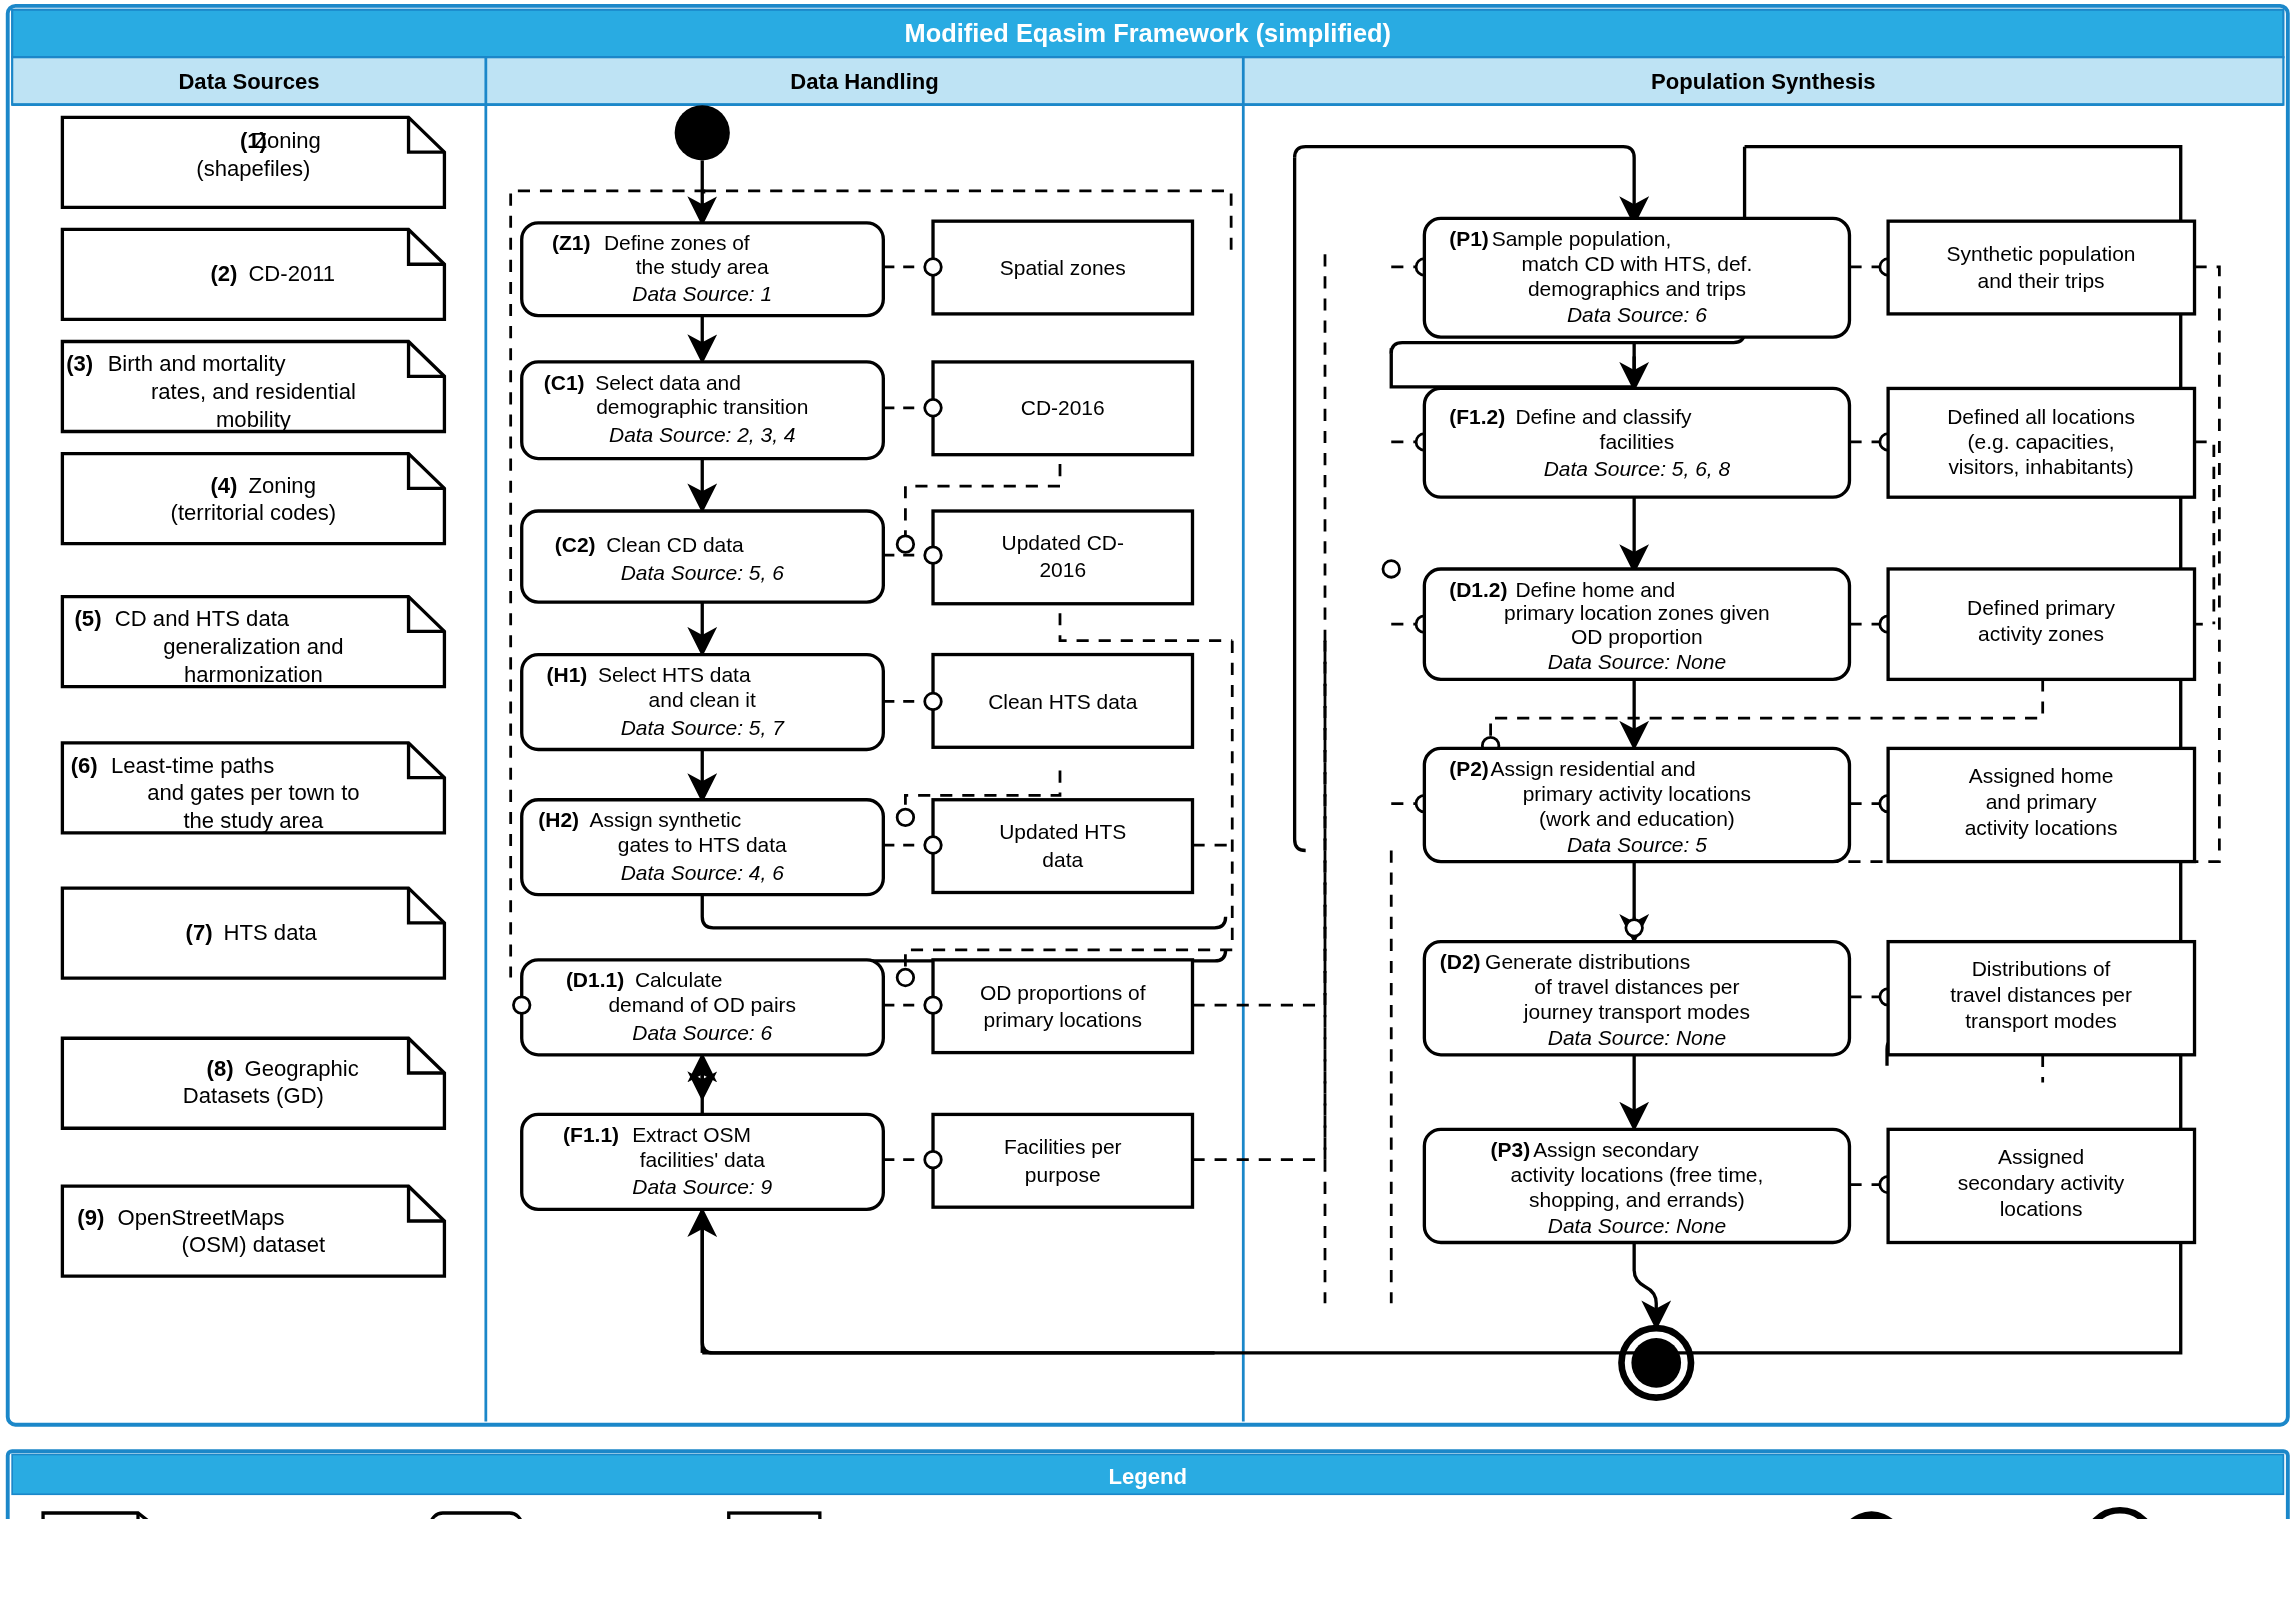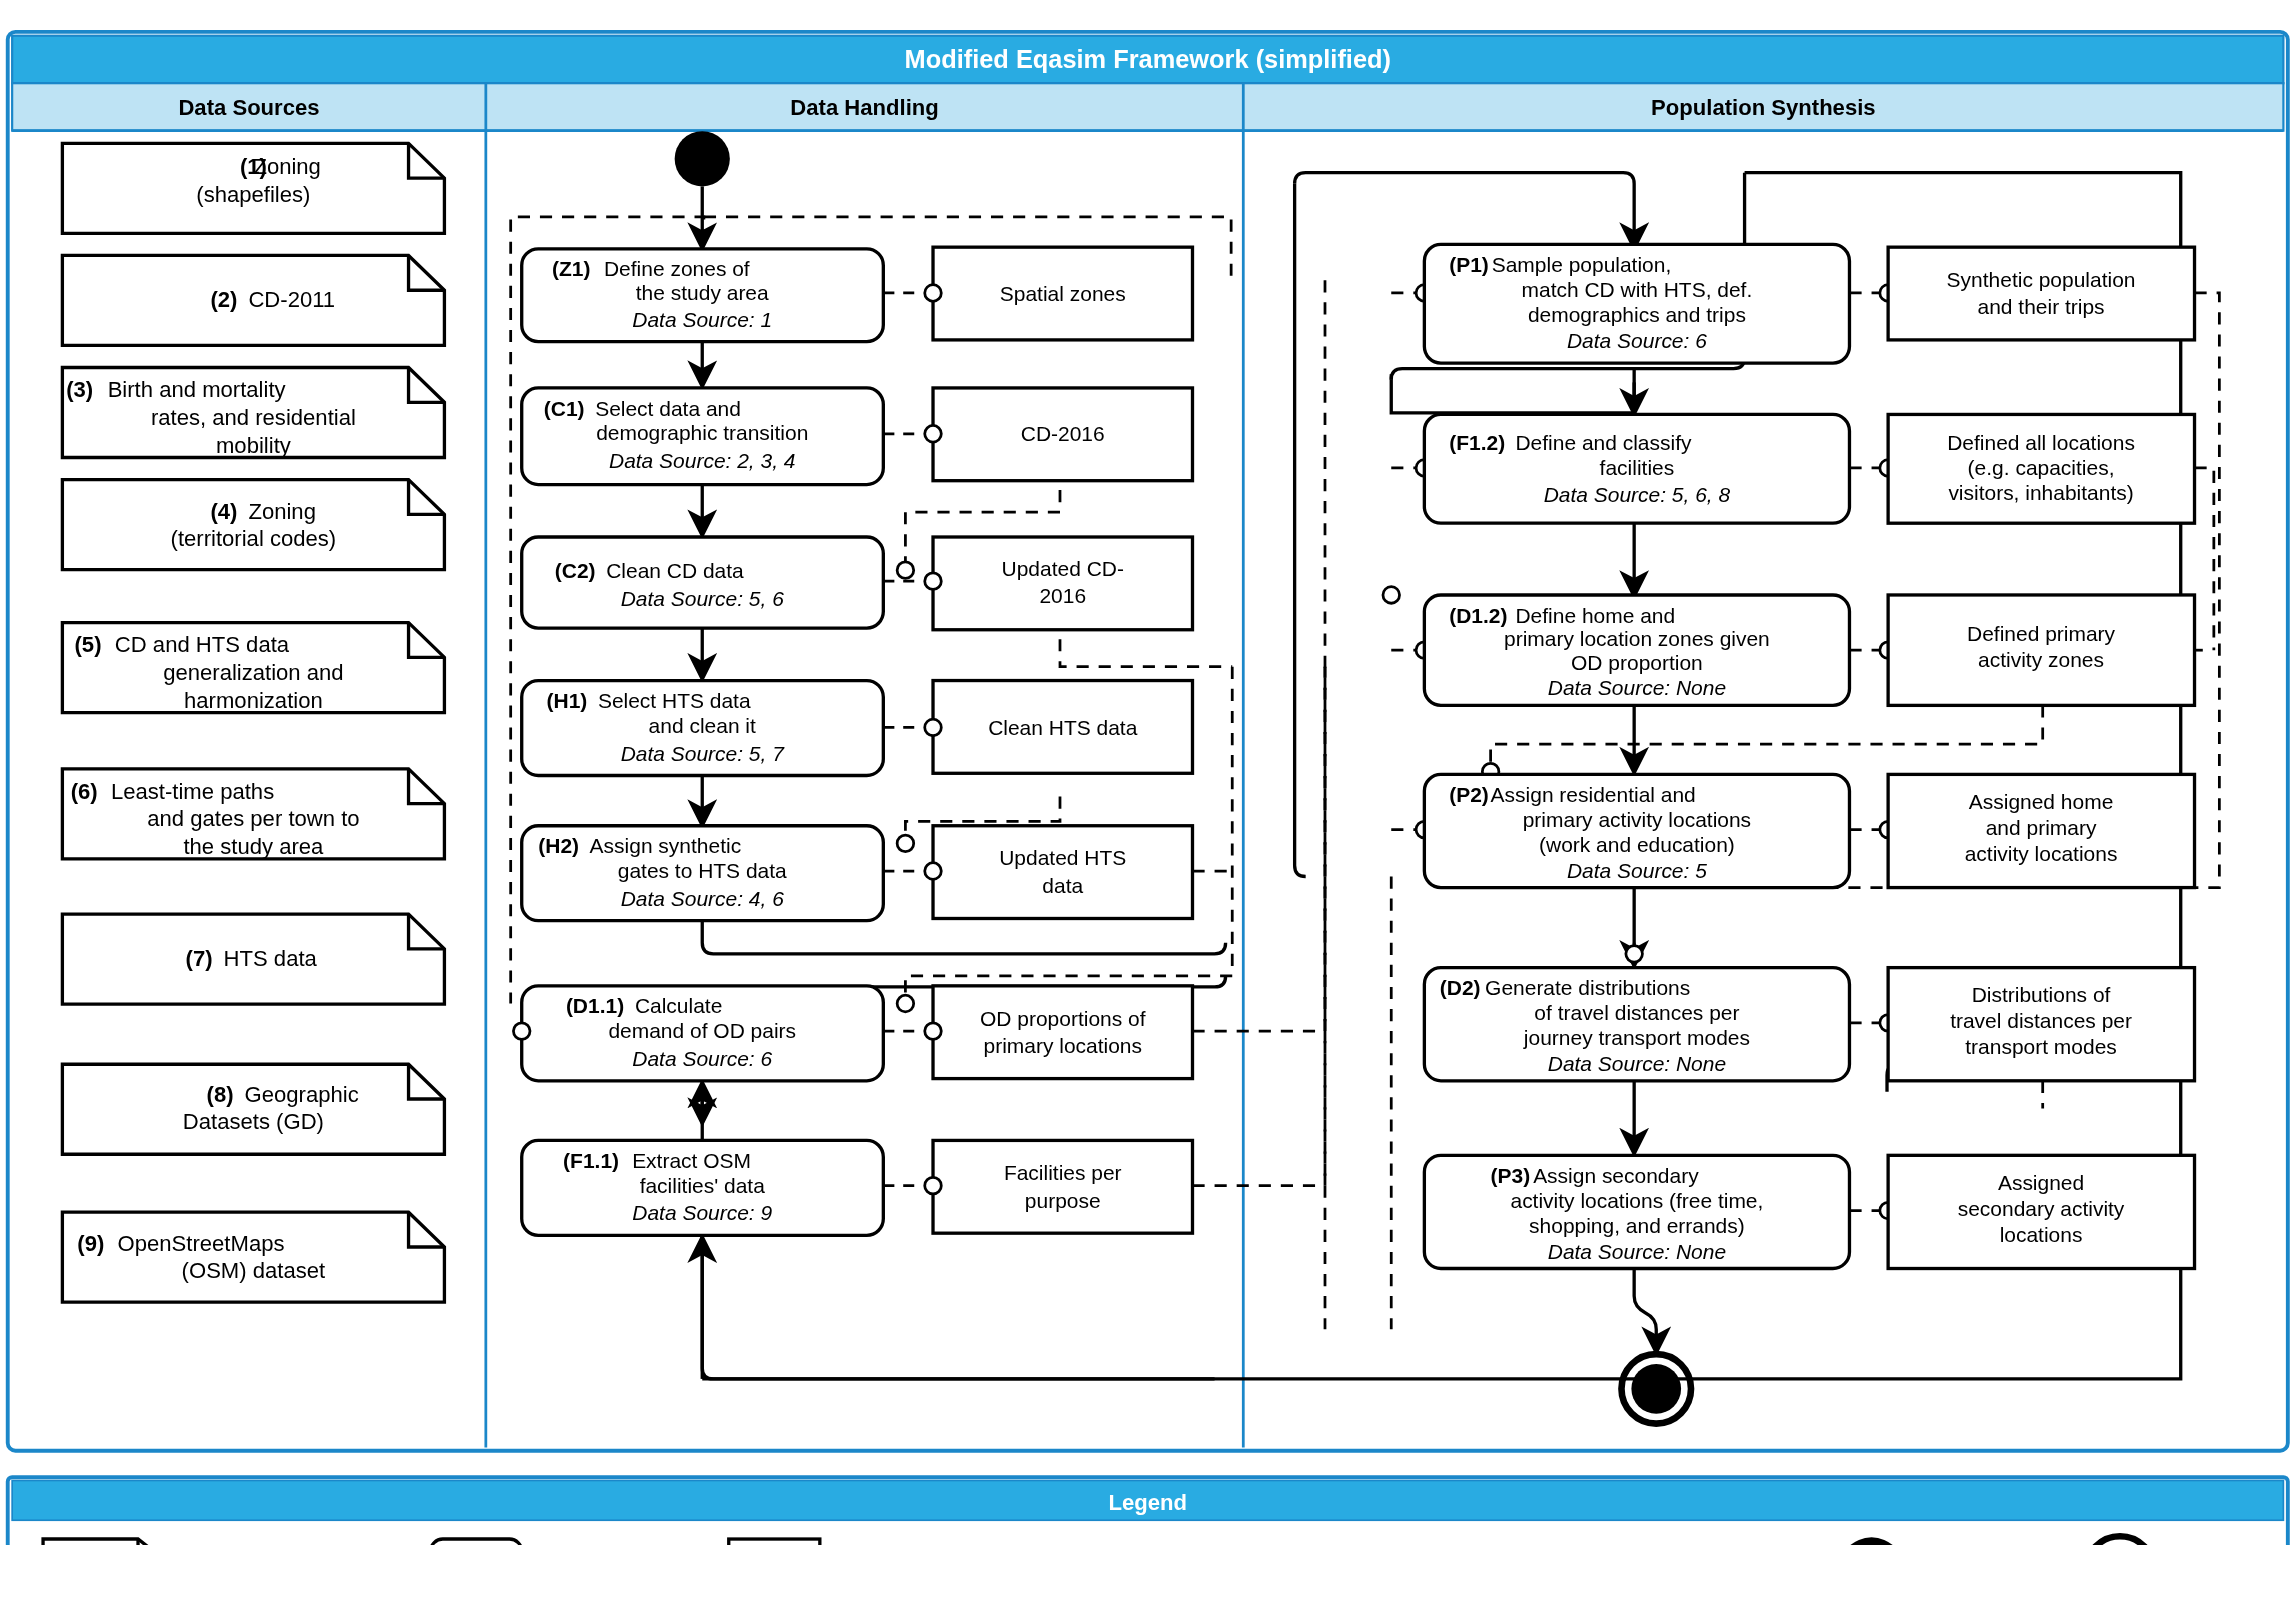--- a/index.html
+++ b/index.html
@@ -1,17 +1,17 @@
 <!DOCTYPE html>
 <html style="font-size:8.8px"><head>
 <meta charset="utf-8">
 <style>
   html,body{margin:0;padding:0;background:#ffffff;}
   body{font-family:"Liberation Sans",sans-serif;}
-  #stage{position:relative;width:2295px;height:1519px;background:#fff;margin-top:26px;}
+  #stage{position:relative;width:2295px;height:1519px;background:#fff;}
   svg{display:block;}
   .hdr-title{font-weight:bold;fill:#ffffff;}
   .hdr-lane{font-weight:bold;fill:#000000;}
   text{font-family:"Liberation Sans",sans-serif;}
 </style>
 </head>
 <body>
 
 <div id="stage">
 <svg id="root" width="2295" height="1605" viewBox="0 0 4157 2906" xmlns="http://www.w3.org/2000/svg">

